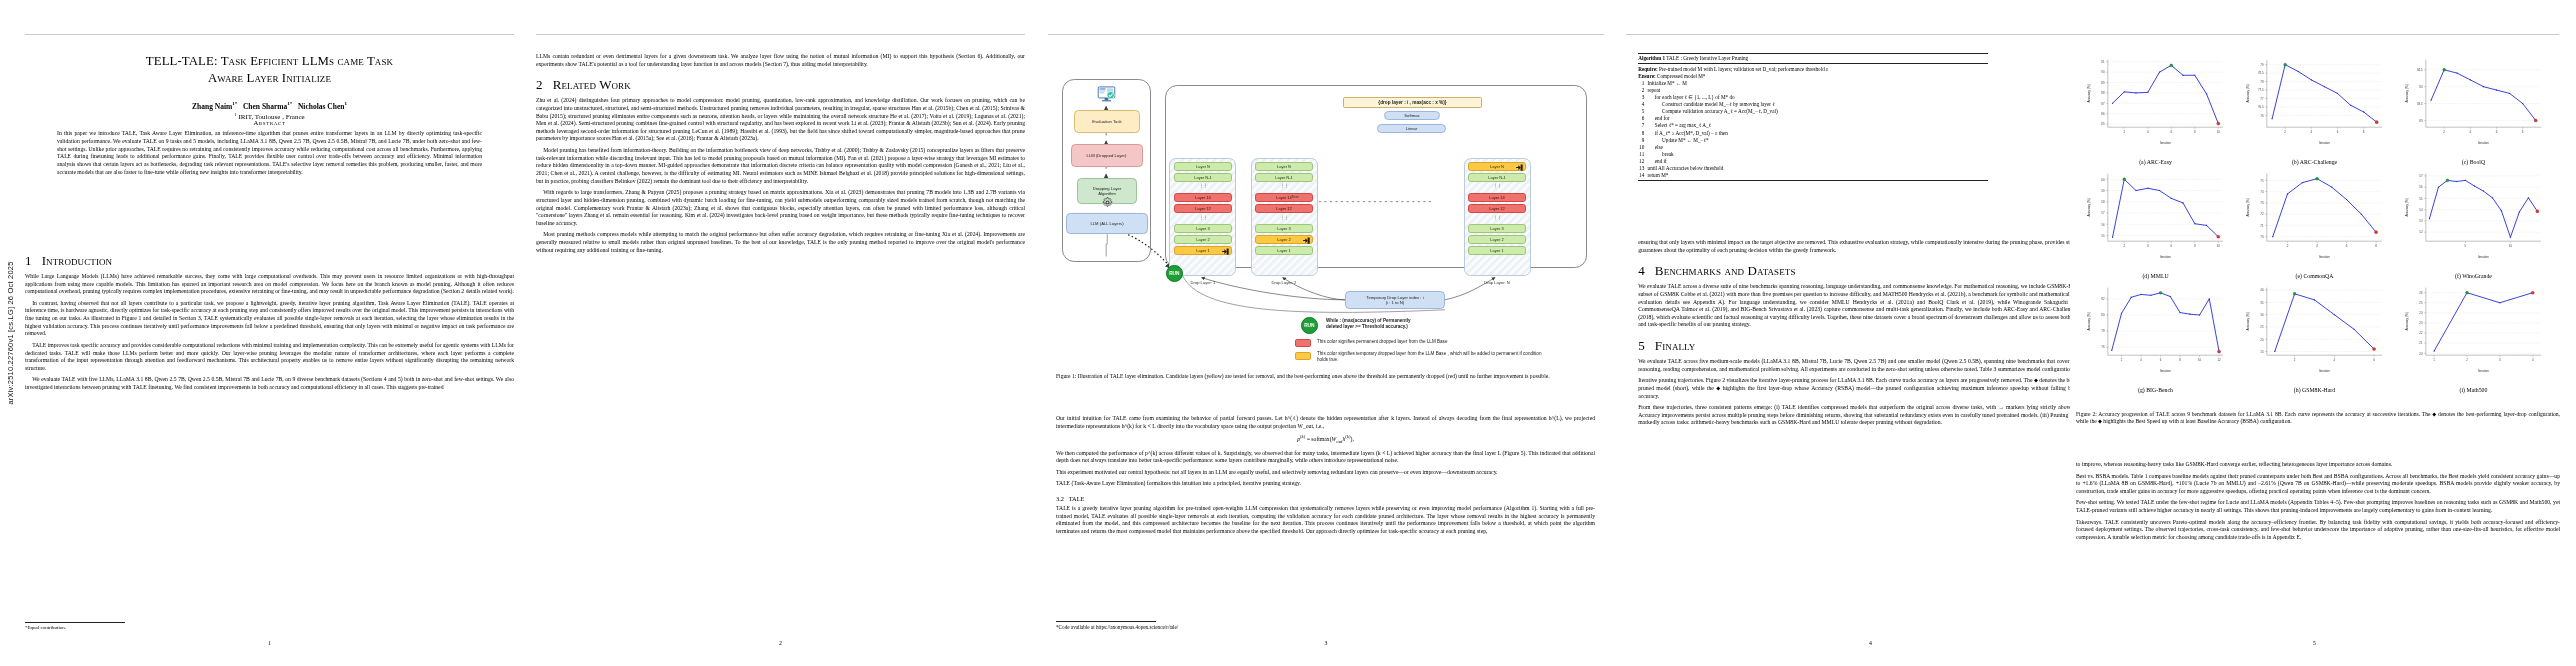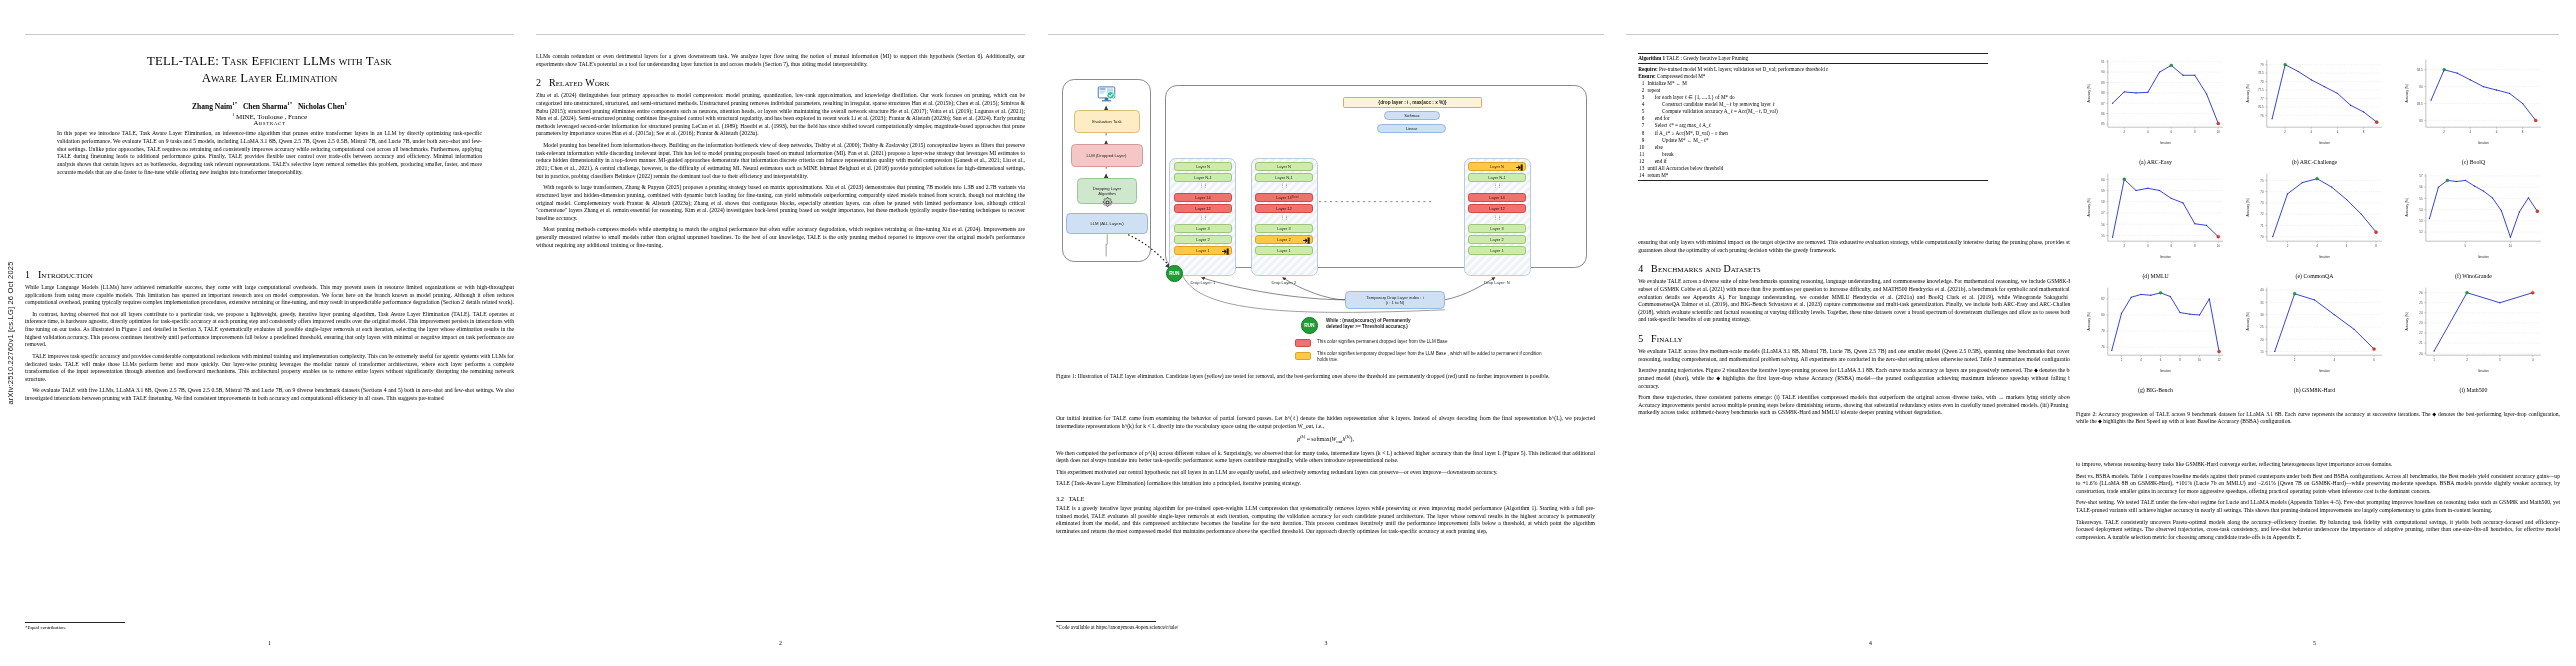--- a/index.html
+++ b/index.html
@@ -34,21 +34,21 @@
   .title{
     font-size:12.8px; line-height:1.30; text-align:center;
     font-variant:small-caps; letter-spacing:0.1px; font-weight:400;
   }
   .title .lead{ font-variant:normal; }
   .authors{ text-align:center; font-size:7.5px; font-weight:bold; margin-top:14.5px; }
   .authors sup{ font-weight:bold; font-size:5px; }
   .affil{ text-align:center; font-size:7px; margin-top:1.7px; }
   .affil sup{ font-size:4.7px; }
 
-  .sec-head{ font-size:10px; font-variant:small-caps; margin:9px 0 3.9px 0; letter-spacing:0.1px;}
+  .sec-head{ font-size:13px; font-variant:small-caps; margin:9px 0 3.9px 0; letter-spacing:0.1px;}
   .sec-num{ font-variant:normal; }
   .subsec-head{ font-size:6.4px; font-variant:small-caps; margin:7.2px 0 2.8px 0;}
 
   .abs-label{ text-align:center; font-size:6.7px; font-variant:small-caps; letter-spacing:0.6px; margin-bottom:4.4px;}
   .abs-box{ margin:0 32px; }
   p.body{ font-size:5.7px; line-height:1.345; text-align:justify; margin:0 0 3.9px 0; hyphens:auto;}
   p.body.ind{ text-indent:7.2px; }
   .small{ font-size:5.2px; }
 
   .footnote{ position:absolute; bottom:37px; left:0; width:100%; font-size:5px; }
@@ -120,43 +120,43 @@
 <div class="sheet">
 
   <div class="arxiv-stamp">arXiv:2510.22760v1  [cs.LG]  26 Oct 2025</div>
 
   <div class="page p1">
     <div class="rule-top"></div>
 
     <div class="col" style="left:0; top:53px; width:489px;">
       <div class="title">
         <span class="lead">TELL-TALE:</span>
-        <span>Task Efficient LLMs with Task</span><br>
-        <span>Aware Layer Elimination</span>
+        <span>Task Efficient LLMs came Task</span><br>
+        <span>Aware Layer Initialize</span>
       </div>
 
       <div class="authors">
         <span>Zhang Naim</span><sup>1*</sup>&nbsp;&nbsp;
         <span>Chen Sharma</span><sup>1*</sup>&nbsp;&nbsp;
         <span>Nicholas Chen</span><sup>1</sup>
       </div>
       <div class="affil">
         <sup>1</sup>
-        <span>MINE, Toulouse , France</span>
+        <span>IRIT, Toulouse , France</span>
       </div>
     </div>
 
     <div class="col" style="left:0; top:119px; width:489px;">
       <div class="abs-label">Abstract</div>
       <div class="abs-box">
         <p class="body">In this paper we introduce TALE, Task Aware Layer Elimination, an inference-time algorithm that prunes entire transformer layers in an LLM by directly optimizing task-specific validation performance. We evaluate TALE on 9 tasks and 5 models, including LLaMA 3.1 8B, Qwen 2.5 7B, Qwen 2.5 0.5B, Mistral 7B, and Lucie 7B, under both zero-shot and few-shot settings. Unlike prior approaches, TALE requires no retraining and consistently improves accuracy while reducing computational cost across all benchmarks. Furthermore, applying TALE during finetuning leads to additional performance gains. Finally, TALE provides flexible user control over trade-offs between accuracy and efficiency. Minimal information analysis shows that certain layers act as bottlenecks, degrading task relevant representations. TALE's selective layer removal remedies this problem, producing smaller, faster, and more accurate models that are also faster to fine-tune while offering new insights into transformer interpretability.</p>
       </div>
     </div>
 
-    <div class="col" style="left:0; top:260px; width:489px;">
+    <div class="col" style="left:0; top:244px; width:489px;">
       <div class="sec-head">
         <span class="sec-num">1</span>&nbsp;&nbsp;
         <span>Introduction</span>
       </div>
       <p class="body">While Large Language Models (LLMs) have achieved remarkable success, they come with large computational overheads. This may prevent users in resource limited organizations or with high-throughput applications from using more capable models. This limitation has spurred an important research area on model compression. We focus here on the branch known as model pruning. Although it often reduces computational overhead, pruning typically requires complex implementation procedures, extensive retraining or fine-tuning, and may result in unpredictable performance degradation (Section 2 details related work).</p>
       <p class="body ind">In contrast, having observed that not all layers contribute to a particular task, we propose a lightweight, greedy, iterative layer pruning algorithm, Task Aware Layer Elimination (TALE). TALE operates at inference time, is hardware agnostic, directly optimizes for task-specific accuracy at each pruning step and consistently offers improved results over the original model. This improvement persists in interactions with fine tuning on our tasks. As illustrated in Figure 1 and detailed in Section 3, TALE systematically evaluates all possible single-layer removals at each iteration, selecting the layer whose elimination results in the highest validation accuracy. This process continues iteratively until performance improvements fall below a predefined threshold, ensuring that only layers with minimal or negative impact on task performance are removed.</p>
       <p class="body ind">TALE improves task specific accuracy and provides considerable computational reductions with minimal training and implementation complexity. This can be extremely useful for agentic systems with LLMs for dedicated tasks. TALE will make those LLMs perform better and more quickly. Our layer-wise pruning leverages the modular nature of transformer architectures, where each layer performs a complete transformation of the input representation through attention and feedforward mechanisms. This architectural property enables us to remove entire layers without significantly disrupting the remaining network structure.</p>
       <p class="body ind">We evaluate TALE with five LLMs, LLaMA 3.1 8B, Qwen 2.5 7B, Qwen 2.5 0.5B, Mistral 7B and Lucie 7B, on 9 diverse benchmark datasets (Sections 4 and 5) both in zero-shot and few-shot settings. We also investigated interactions between pruning with TALE finetuning. We find consistent improvements in both accuracy and computational efficiency in all cases. This suggests pre-trained</p>
     </div>
 

